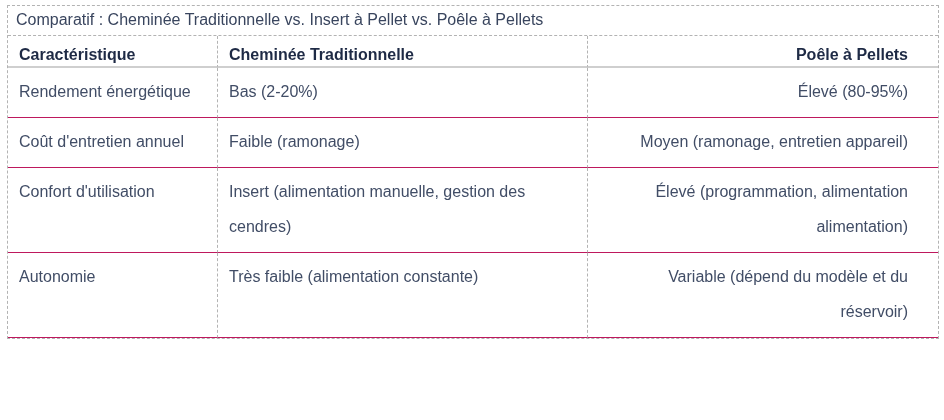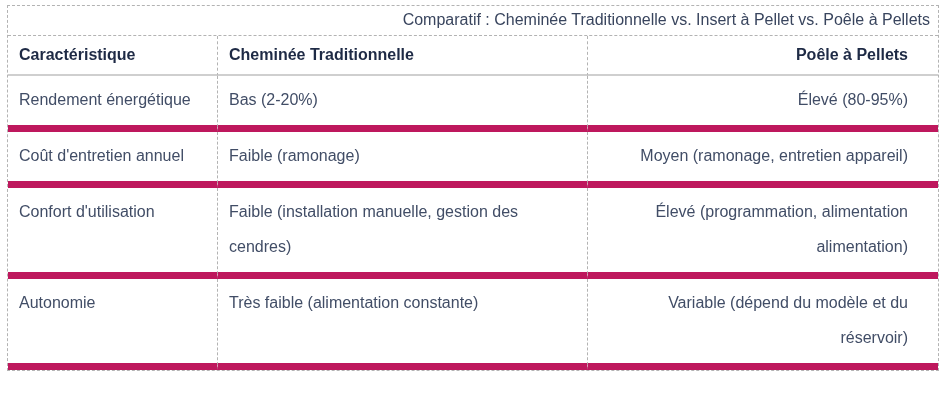--- a/index.html
+++ b/index.html
@@ -27,49 +27,49 @@
     border: 1px dashed #b3b3b3;
     background: #ffffff;
   }
   col.c1 { width: 209px; }
   col.c2 { width: 370px; }
   col.c3 { width: 351px; }
 
   
   td.title-cell {
     border-bottom: 1px dashed #b3b3b3;
-    text-align: right;
+    text-align: left;
     font-size: 16px;
     font-weight: 400;
     color: #39455e;
     padding: 3px 8px 4px 8px;
     line-height: 22px;
   }
 
   
   th.col-header {
     text-align: left;
     font-size: 16px;
     font-weight: 700;
     color: #1e2a45;
-    padding: 8px 11px 8px 11px;
+    padding: 8px 11px 0 11px;
     line-height: 22px;
     border-bottom: 2px solid #cfcfcf;
     vertical-align: top;
   }
 
   
   td.cell {
     font-size: 16px;
     font-weight: 400;
     color: #414d66;
     line-height: 35px;
     padding: 6px 11px 8px 11px;
     vertical-align: top;
-    border-bottom: 7px solid #be185d;
+    border-bottom: 1px solid #be185d;
     word-wrap: break-word;
   }
   td.cell.col3, th.col-header.col3 { padding-right: 30px; text-align: right; }
 
   
   .vdiv { border-left: 1px dashed #b3b3b3; }
 </style>
 </head>
 <body>
 
@@ -96,21 +96,21 @@
         <td class="cell vdiv">Bas (2-20%)</td>
         <td class="cell vdiv col3">Élevé (80-95%)</td>
       </tr>
       <tr>
         <td class="cell">Coût d'entretien annuel</td>
         <td class="cell vdiv">Faible (ramonage)</td>
         <td class="cell vdiv col3">Moyen (ramonage, entretien appareil)</td>
       </tr>
       <tr>
         <td class="cell">Confort d'utilisation</td>
-        <td class="cell vdiv">Faible (installation manuelle, gestion des cendres)</td>
+        <td class="cell vdiv">Insert (alimentation manuelle, gestion des cendres)</td>
         <td class="cell vdiv col3">Élevé (programmation, alimentation alimentation)</td>
       </tr>
       <tr>
         <td class="cell">Autonomie</td>
         <td class="cell vdiv">Très faible (alimentation constante)</td>
         <td class="cell vdiv col3">Variable (dépend du modèle et du réservoir)</td>
       </tr>
     </tbody>
   </table>
 </div>

